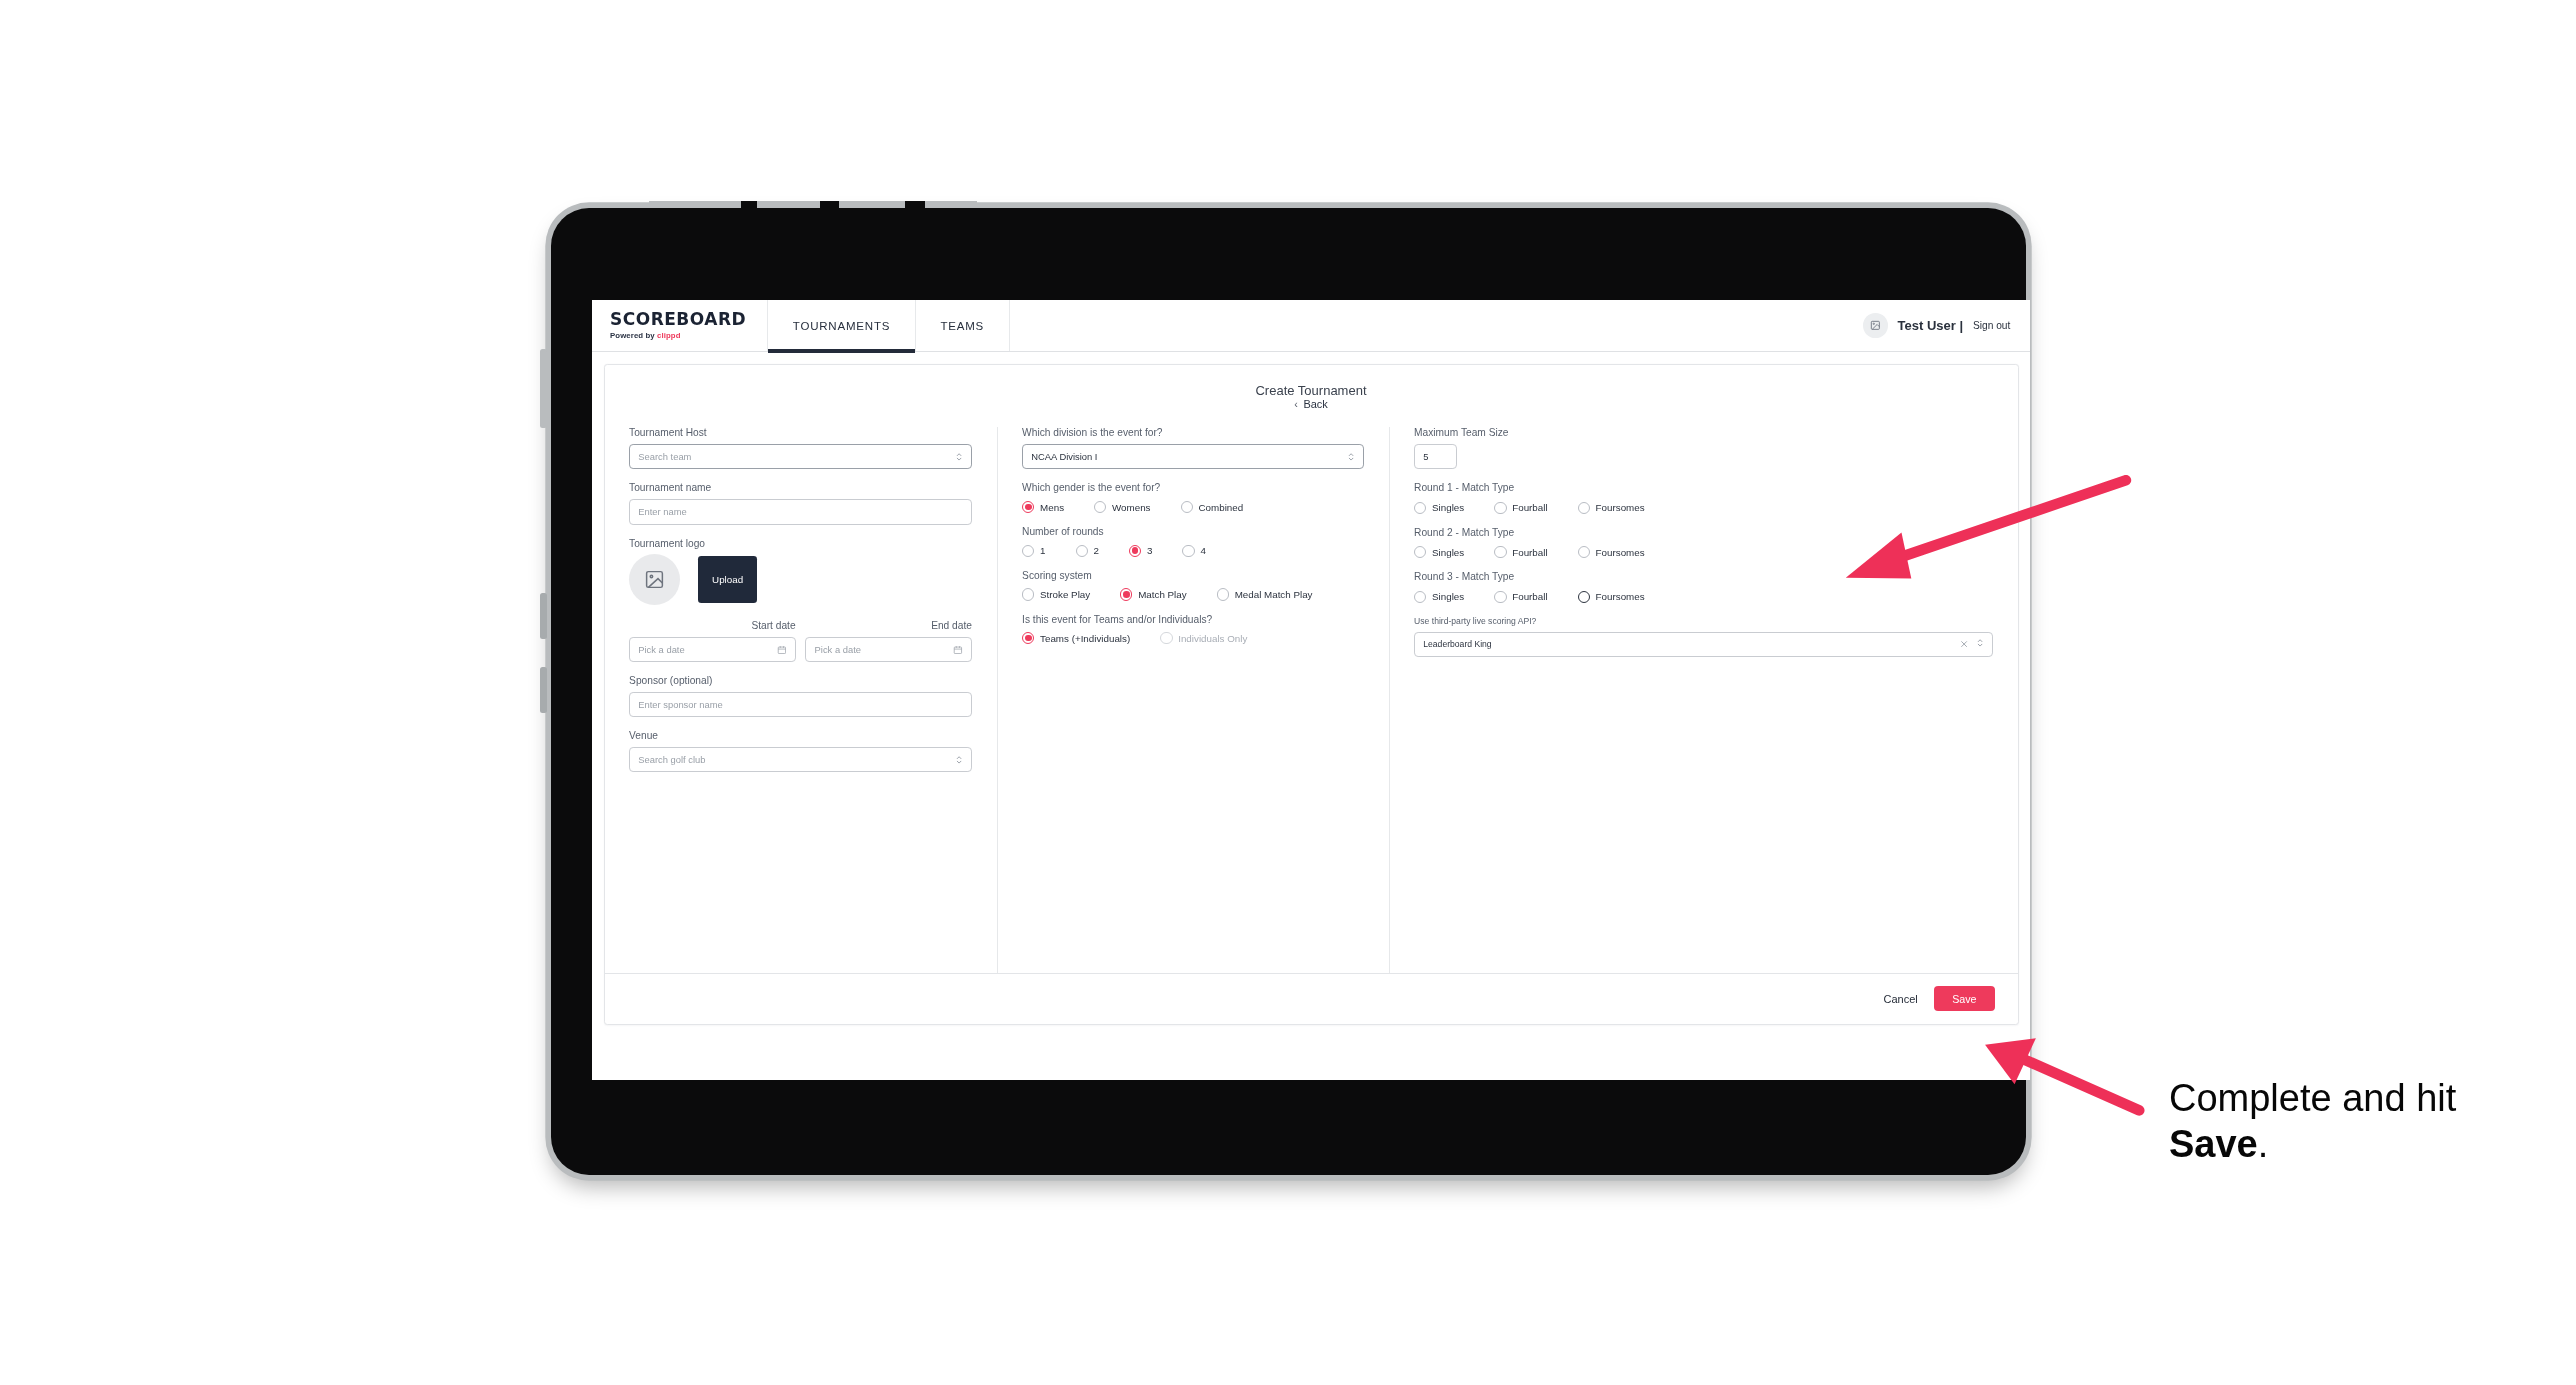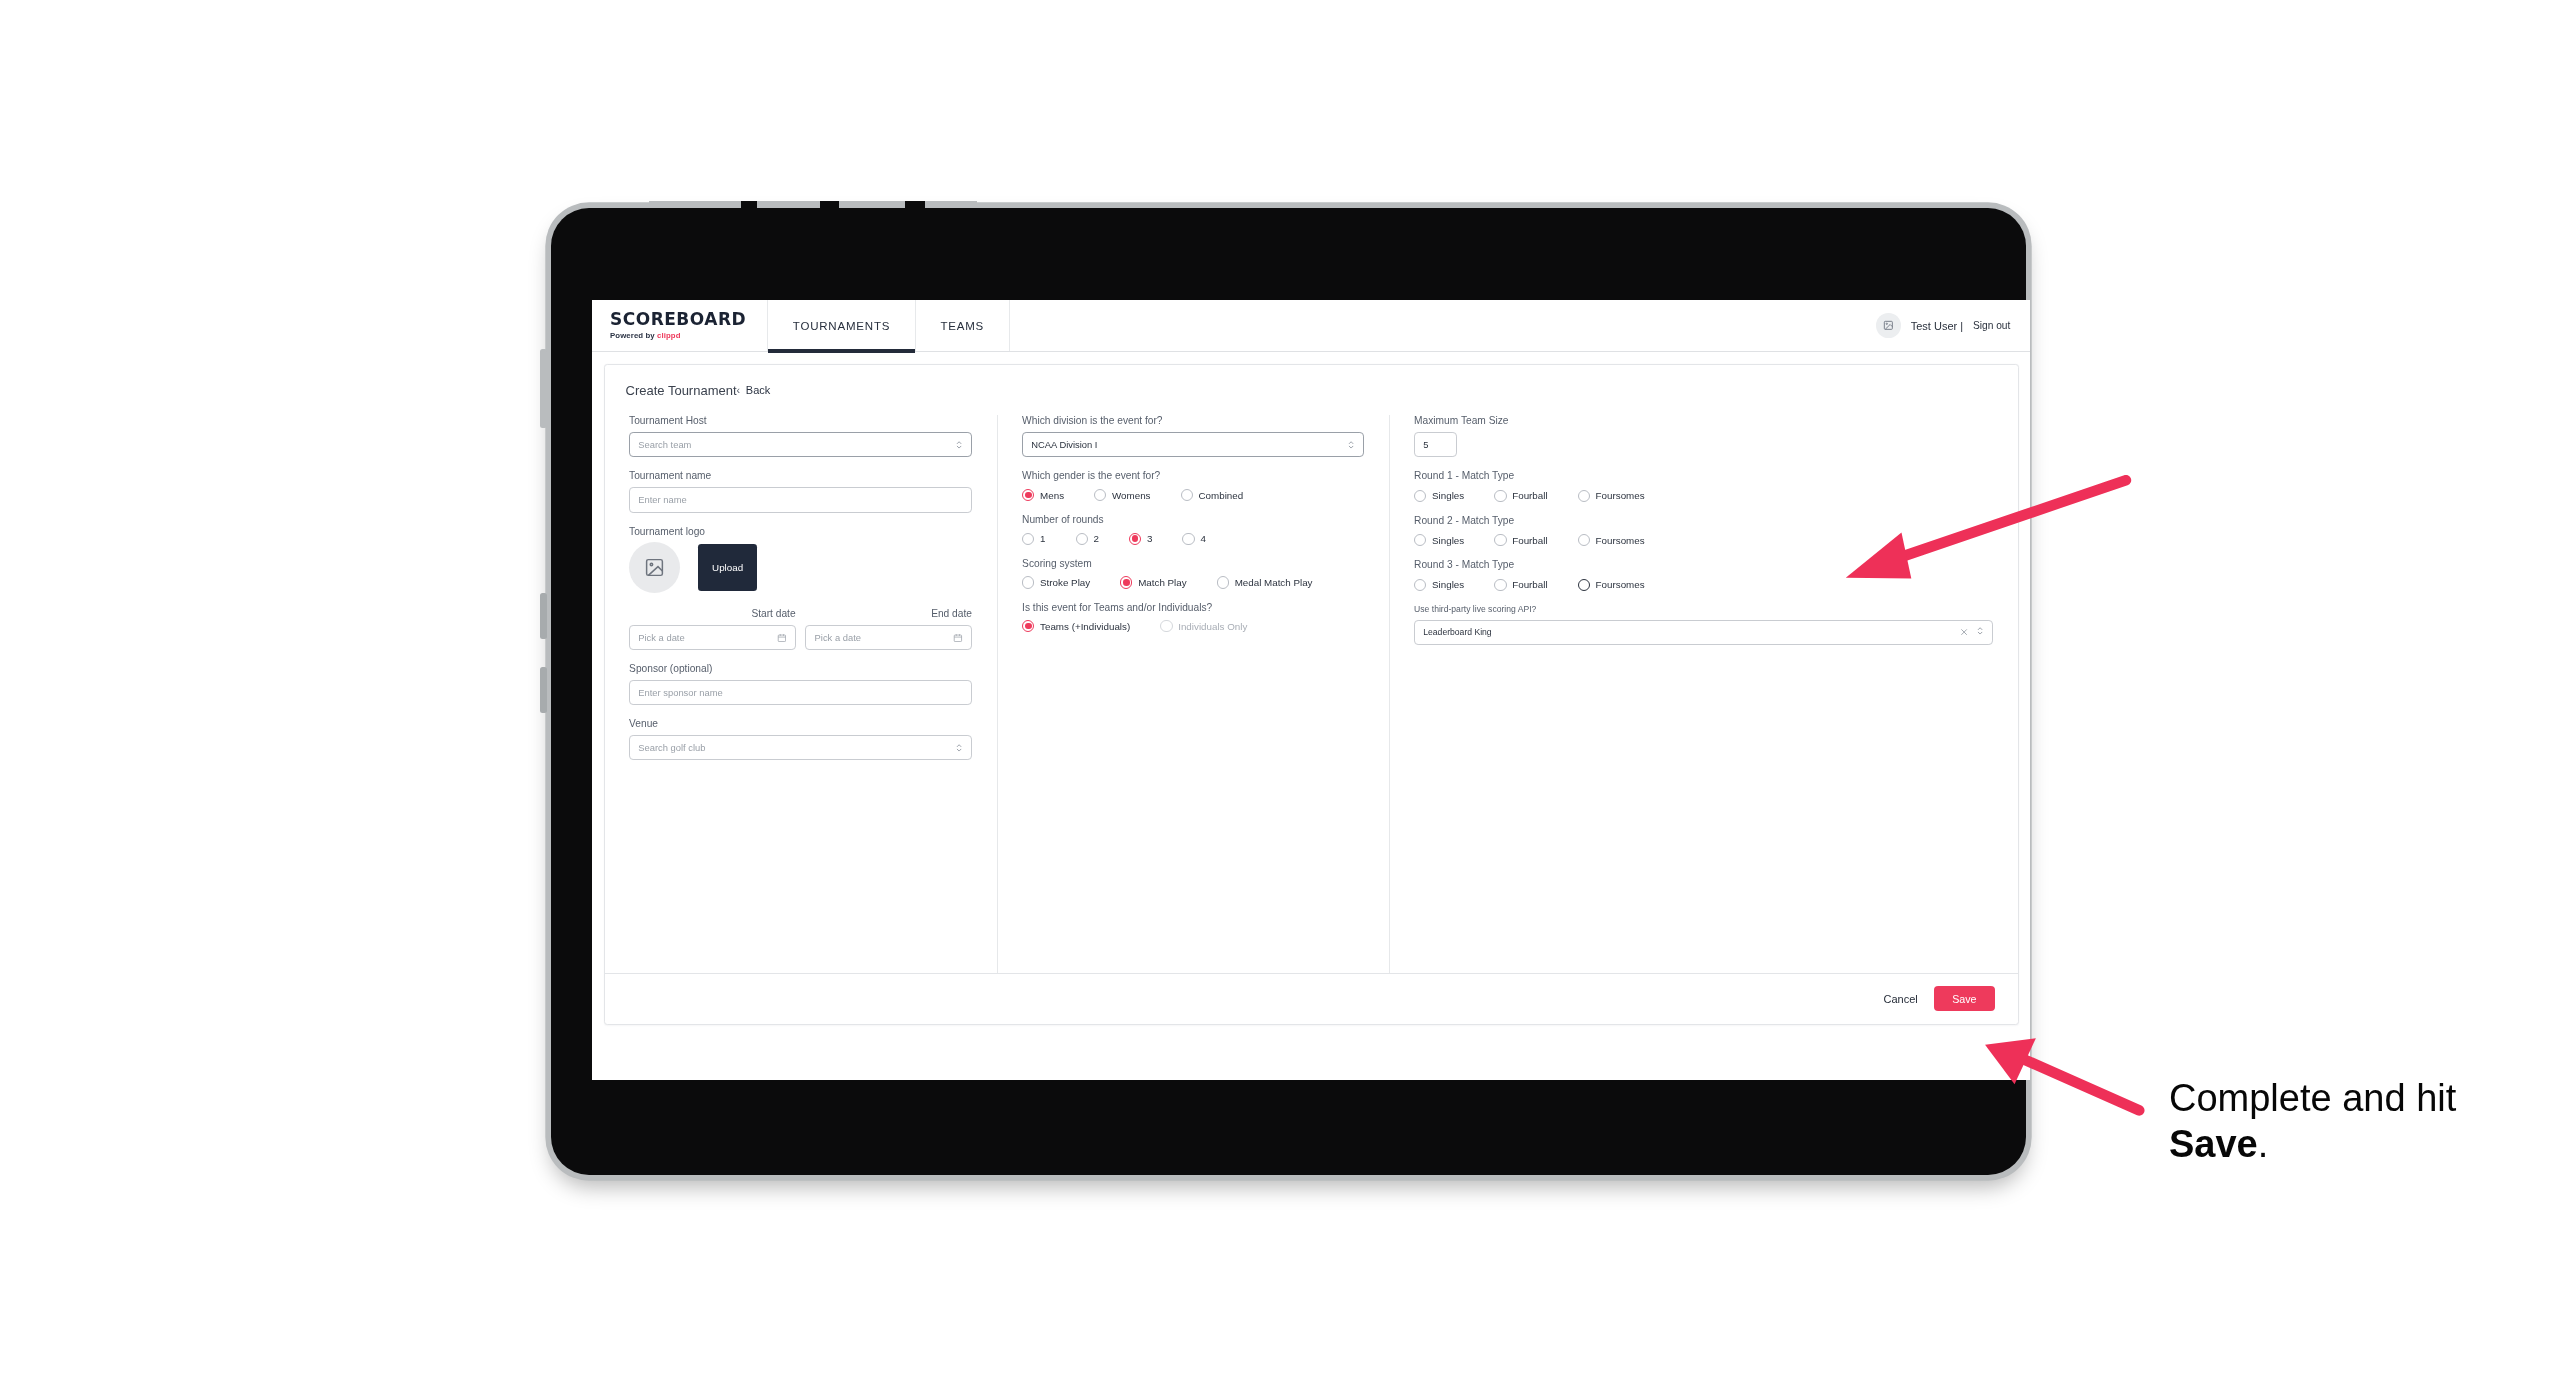--- a/index.html
+++ b/index.html
@@ -76,36 +76,37 @@
   }
   .nav-spacer { flex: 1; }
   .user-area {
     display: flex; align-items: center; gap: 9.8px; padding-right: 19.7px;
   }
   .avatar {
     width: 24.6px; height: 24.6px; border-radius: 50%;
     background: #eceef0; display: flex; align-items: center; justify-content: center;
     color: #6d7480;
   }
-  .user-name { font-size: 11px; color: #2a313d; }
+  .user-name { font-size: 13px; color: #2a313d; font-weight: bold; }
   .signout { font-size: 10.2px; color: #2a313d; cursor: pointer; }
 
   
   .card {
     margin: 11.5px 11.5px 0 11.5px;
     height: 661px;
     background: #fff;
     border: 0.8px solid #e3e5e8;
     border-radius: 3.3px;
     display: flex; flex-direction: column;
     box-shadow: 0 0.8px 1.6px rgba(16,24,40,.04);
   }
   .card-head {
-    display: flex; align-items: center; justify-content: flex-start;
+    display: flex; align-items: center; justify-content: space-between;
     padding: 18px 21px 4.9px 21px;
+    flex-direction: column;
   }
   .card-title { font-size: 13px; color: #3b424e; }
   .back-link { font-size: 11px; color: #2b3342; display: flex; align-items: center; gap: 5.7px; cursor: pointer; }
   .chev { font-size: 10.7px; color: #5a616d; }
 
   .card-body { flex: 1; display: flex; padding: 13px 0 0 0; }
   .col { padding: 0 24.6px; }
   .col-1 { width: 393px; border-right: 0.8px solid #e6e8ea; }
   .col-2 { width: 392px; border-right: 0.8px solid #e6e8ea; }
   .col-3 { flex: 1; }

